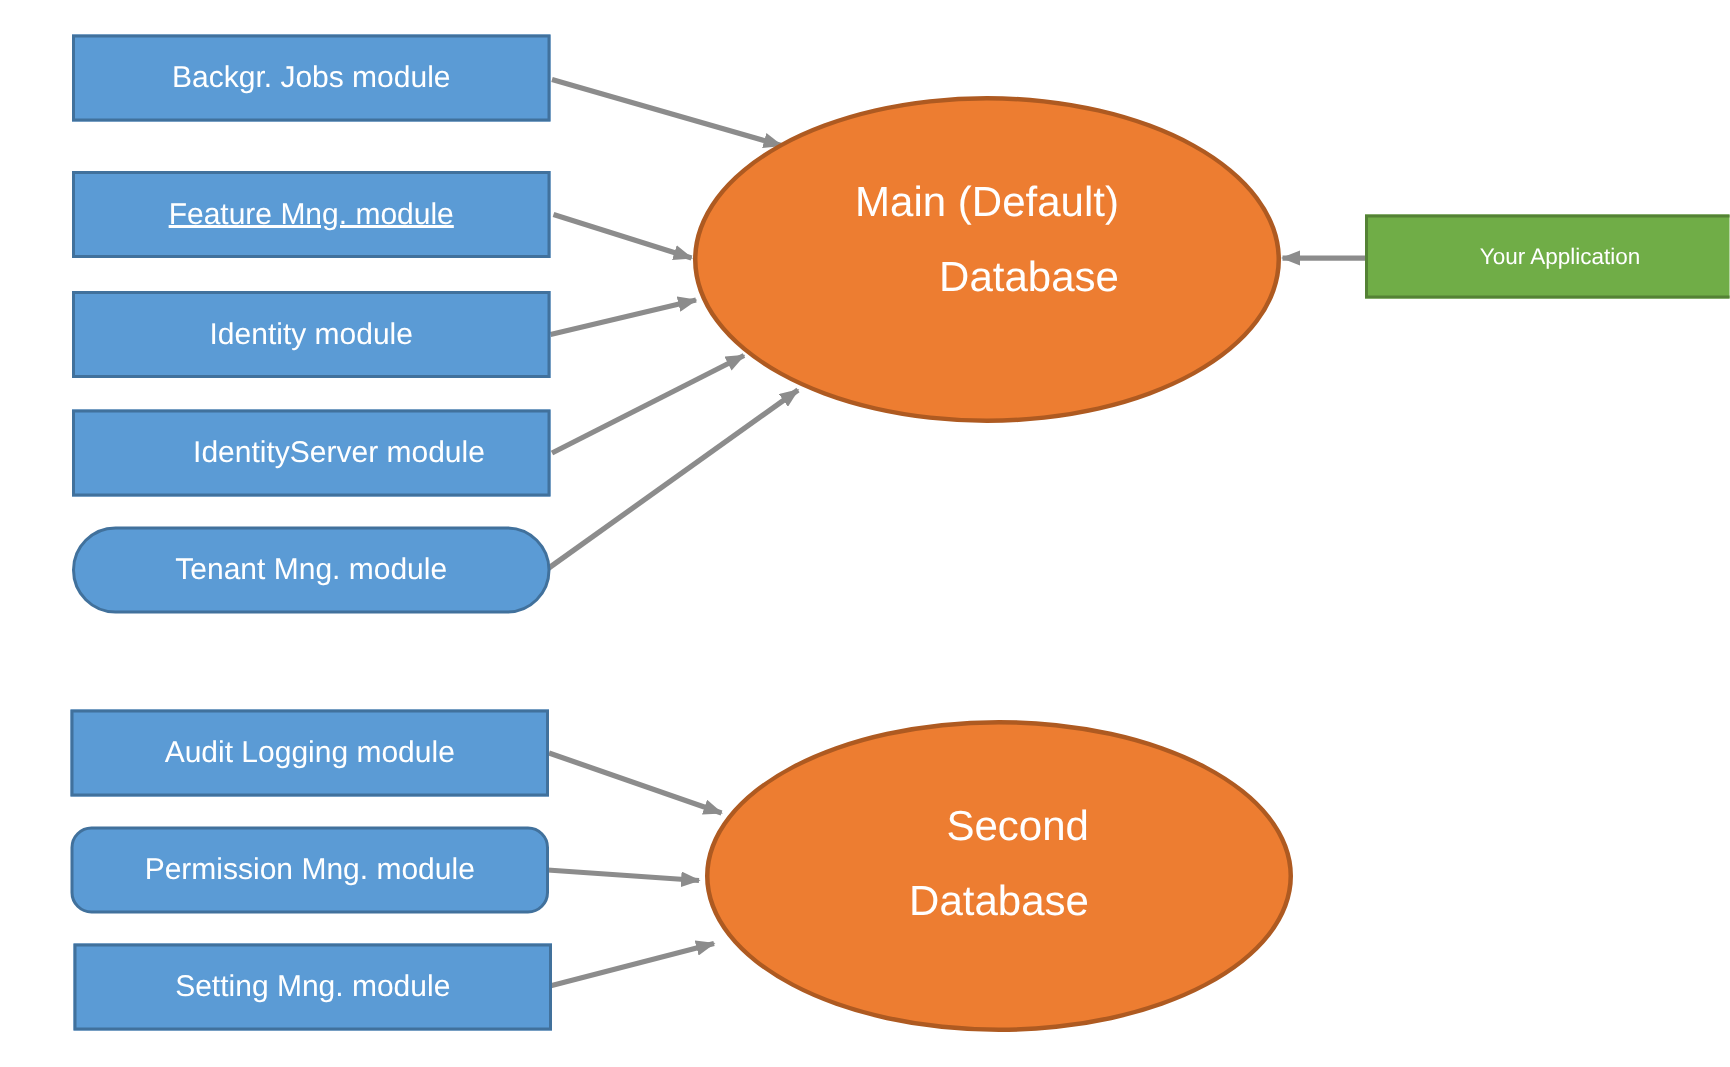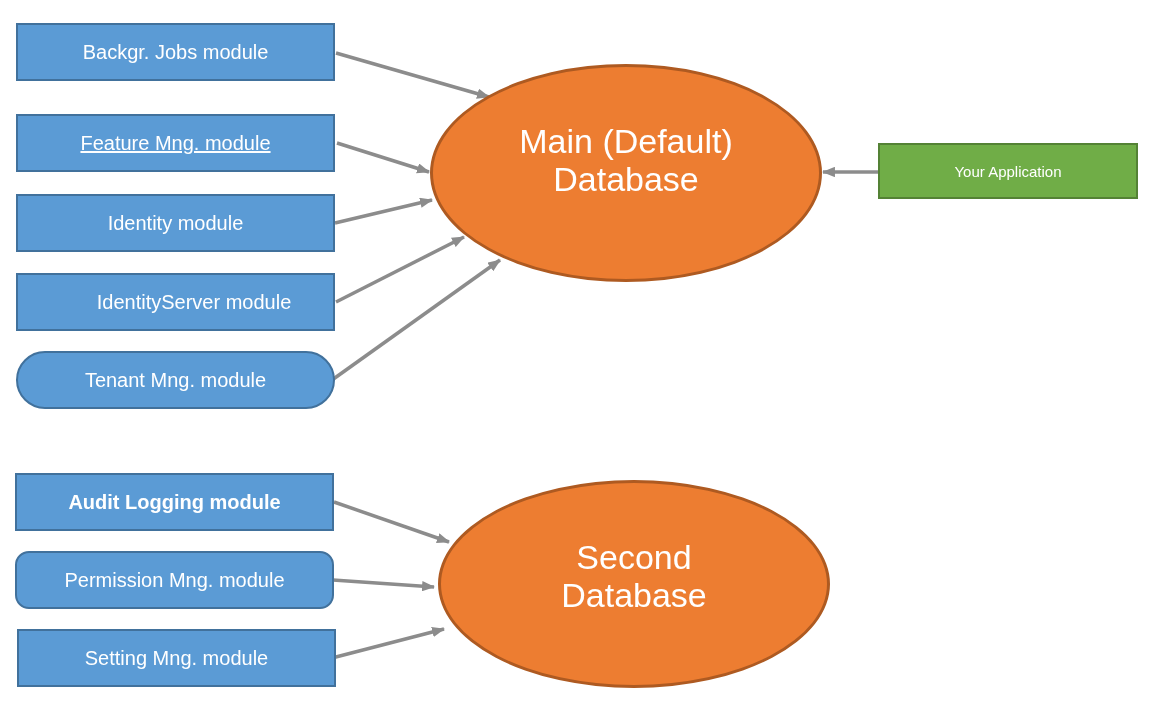--- a/index.html
+++ b/index.html
@@ -10,20 +10,21 @@
     width: 1153px;
     height: 711px;
     background: #ffffff;
     font-family: "Liberation Sans", sans-serif;
     position: relative;
     overflow: hidden;
   }
   #canvas {
     position: absolute;
     inset: 0;
+    margin-left: 32px;
   }
   #arrow-layer {
     position: absolute;
     left: 0;
     top: 0;
     width: 1153px;
     height: 711px;
     z-index: 1;
   }
   #arrow-layer line {
@@ -47,23 +48,24 @@
     width: 319px;
     height: 58px;
     background: var(--module-fill, #5B9BD5);
     border: 2px solid var(--module-border, #41719C);
     font-size: 20px;
   }
   .db {
     border-radius: 50%;
     background: var(--database-fill, #ED7D31);
     border: 3px solid var(--database-border, #AE5A21);
-    font-size: 34px;
-    line-height: 38px;
+    font-size: 28px;
+    line-height: 50px;
     white-space: pre-line;
+    text-align: right;
   }
   .db.main {
     left: 430px;
     top: 64px;
     width: 392px;
     height: 218px;
     padding-bottom: 26px;
   }
   .db.second {
     left: 438px;
@@ -103,21 +105,21 @@
       <line x1="332" y1="658" x2="444" y2="629" marker-end="url(#arrowhead)"></line>
       <line x1="878" y1="172" x2="823" y2="172" marker-end="url(#arrowhead)"></line>
     </svg>
 
   <div class="node module" style="left:16px; top:23px;">Backgr. Jobs module</div>
   <div class="node module" style="left:16px; top:114px;text-decoration:underline;">Feature Mng. module</div>
   <div class="node module" style="left:16px; top:194px;">Identity module</div>
   <div class="node module" style="left:16px; top:273px;padding-left:37px;">IdentityServer module</div>
   <div class="node module" style="left:16px; top:351px;border-radius:29px;">Tenant Mng. module</div>
 
-  <div class="node module" style="left:15px; top:473px;font-weight:bold;">Audit Logging module</div>
+  <div class="node module" style="left:15px; top:473px;">Audit Logging module</div>
   <div class="node module" style="left:15px; top:551px;border-radius:14px;">Permission Mng. module</div>
   <div class="node module" style="left:17px; top:629px;">Setting Mng. module</div>
 
   <div class="node db main">Main (Default)
 Database</div>
   <div class="node db second">Second
 Database</div>
 
   <div class="node app">Your Application</div>
 

